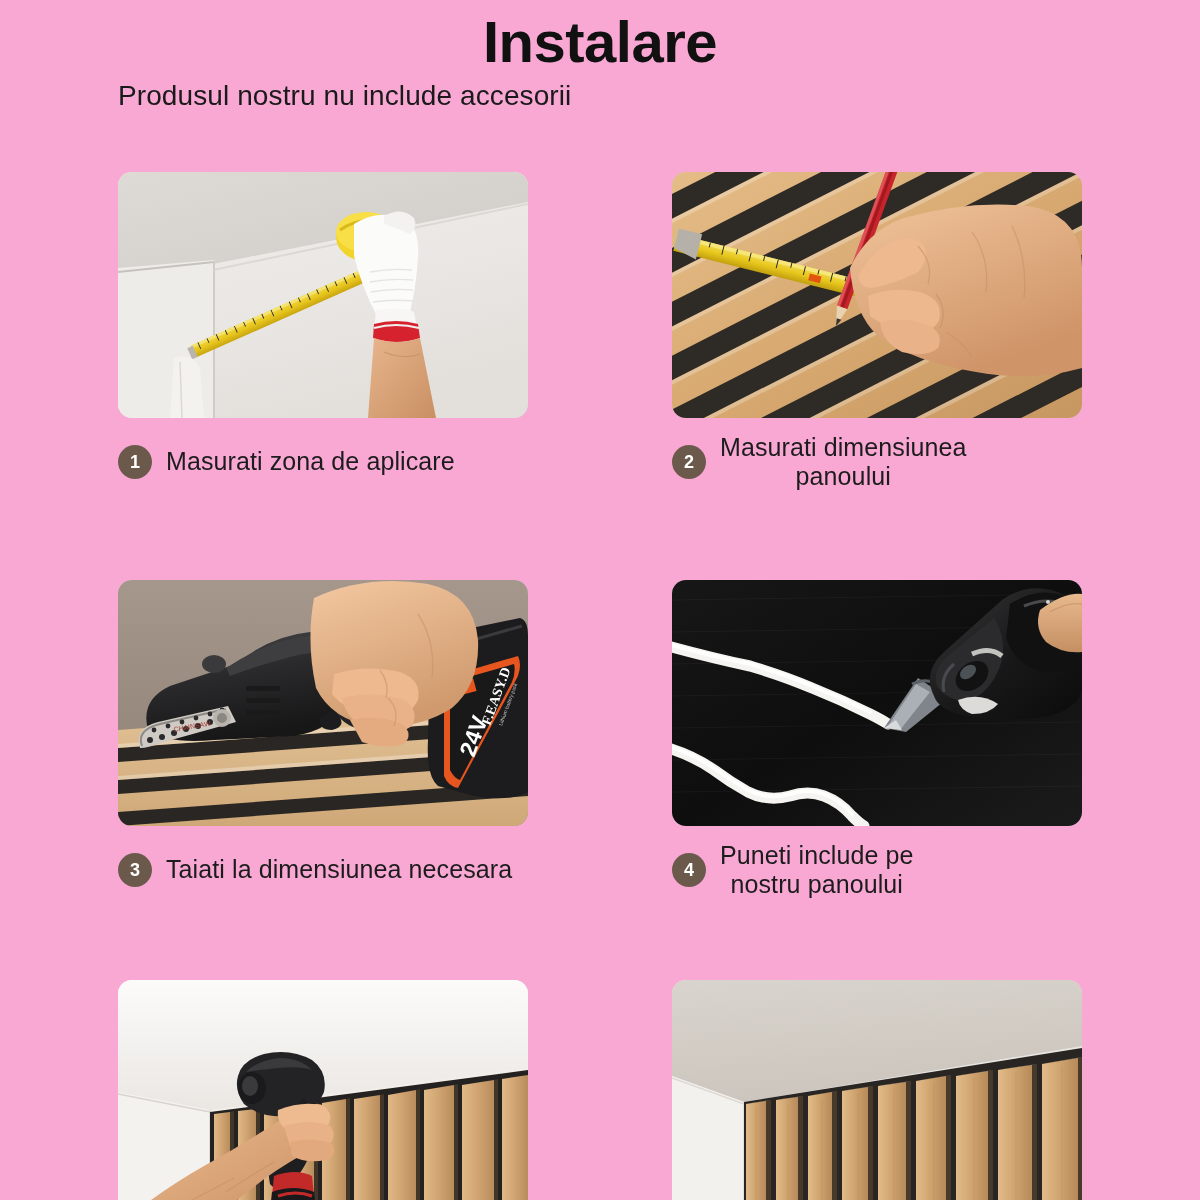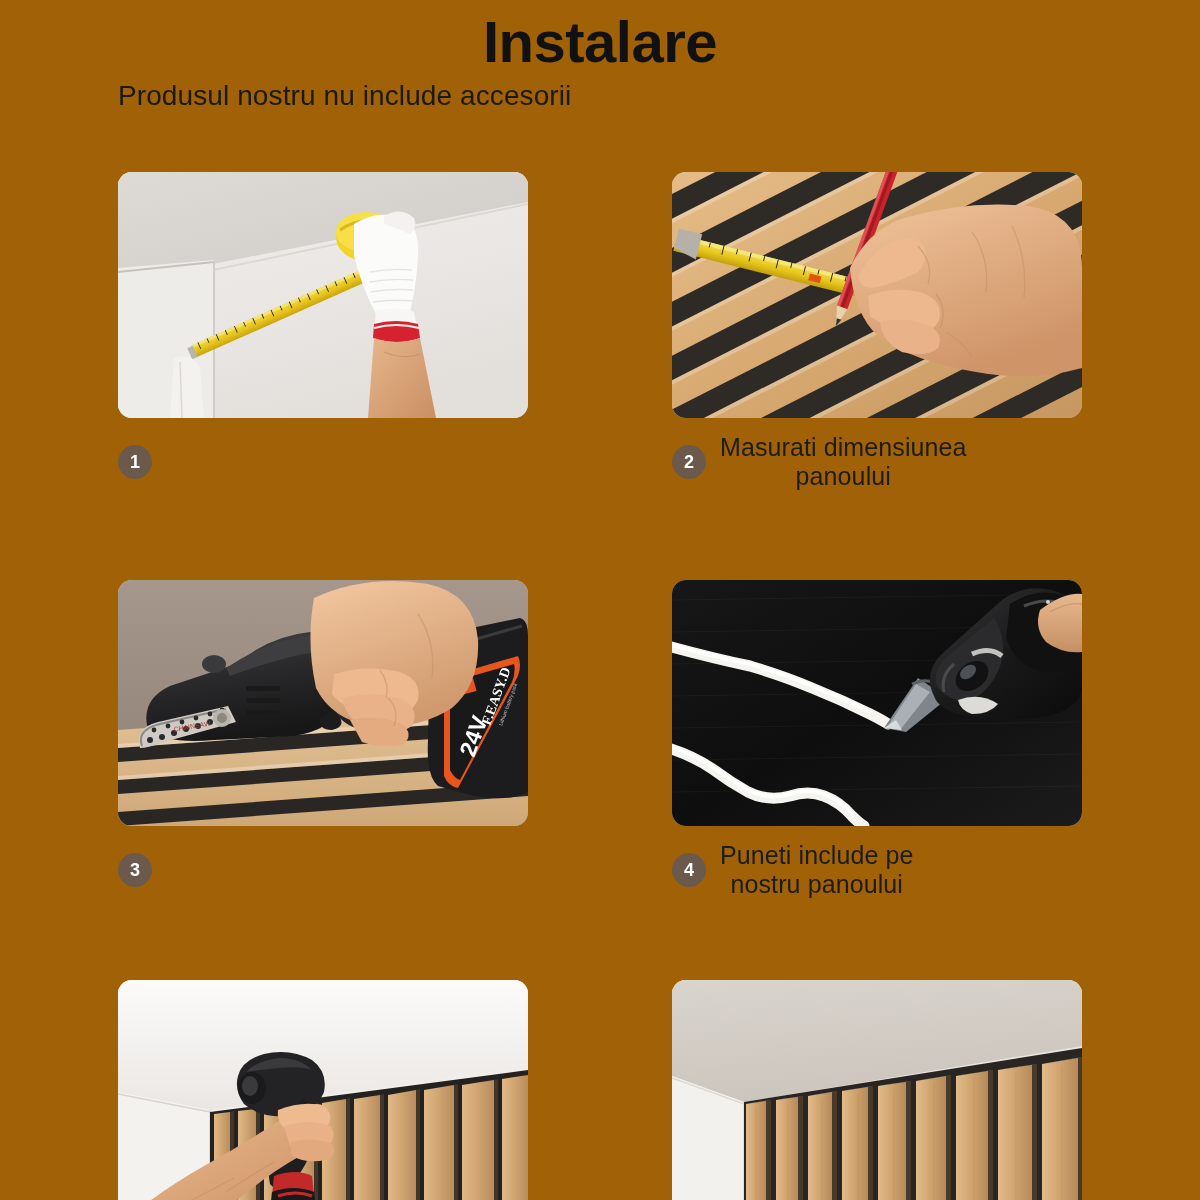--- a/index.html
+++ b/index.html
@@ -9,21 +9,21 @@
     height: 1200px;
     background: #ffffff;
     font-family: "Liberation Sans", "DejaVu Sans", sans-serif;
     overflow: hidden;
   }
 
   .page {
     position: relative;
     width: 1200px;
     height: 1200px;
-    background: #a16207;
+    background: #f9a8d4;
   }
 
   
   .title {
     position: absolute;
     top: 10px;
     left: 0;
     width: 1200px;
     text-align: center;
     font-size: 58px;
@@ -193,20 +193,21 @@
               <path d="M256,166 Q280,174 302,166 L318,246 L250,246 Z" fill="url(#skin1)"></path>
               <path d="M266,180 Q286,188 302,182" stroke="#b98257" stroke-width="1.2" fill="none" opacity="0.5"></path>
             </g>
 
             <path d="M56,186 Q74,180 82,196 L86,246 L52,246 Z" fill="#f4f2ef"></path>
             <path d="M62,190 L64,246" stroke="#dcd8d3" stroke-width="1.5" fill="none"></path>
           </svg>
         </div>
         <div class="caption">
           <div class="badge">1</div>
+          <div class="cap-text">Masurati zona de aplicare</div>
         </div>
       </div>
 
       <div class="cell">
         <div class="photo">
           <svg viewBox="0 0 410 246" preserveAspectRatio="xMidYMid slice">
             <defs>
               <linearGradient id="wood2" x1="0" y1="0" x2="1" y2="1">
                 <stop offset="0" stop-color="#e5bc87"></stop>
                 <stop offset="0.5" stop-color="#d8aa72"></stop>
@@ -431,20 +432,21 @@
                   <path d="M300,34 Q318,62 314,98"></path>
                   <path d="M262,90 Q272,104 268,118"></path>
                   <path d="M270,118 Q282,130 276,146"></path>
                 </g>
               </g>
             </g>
           </svg>
         </div>
         <div class="caption">
           <div class="badge">3</div>
+          <div class="cap-text">Taiati la dimensiunea necesara</div>
         </div>
       </div>
 
       <div class="cell">
         <div class="photo">
           <svg viewBox="0 0 410 246" preserveAspectRatio="xMidYMid slice">
             <defs>
               <linearGradient id="felt4" x1="0" y1="0" x2="1" y2="1">
                 <stop offset="0" stop-color="#171717"></stop>
                 <stop offset="0.5" stop-color="#0e0e0e"></stop>

